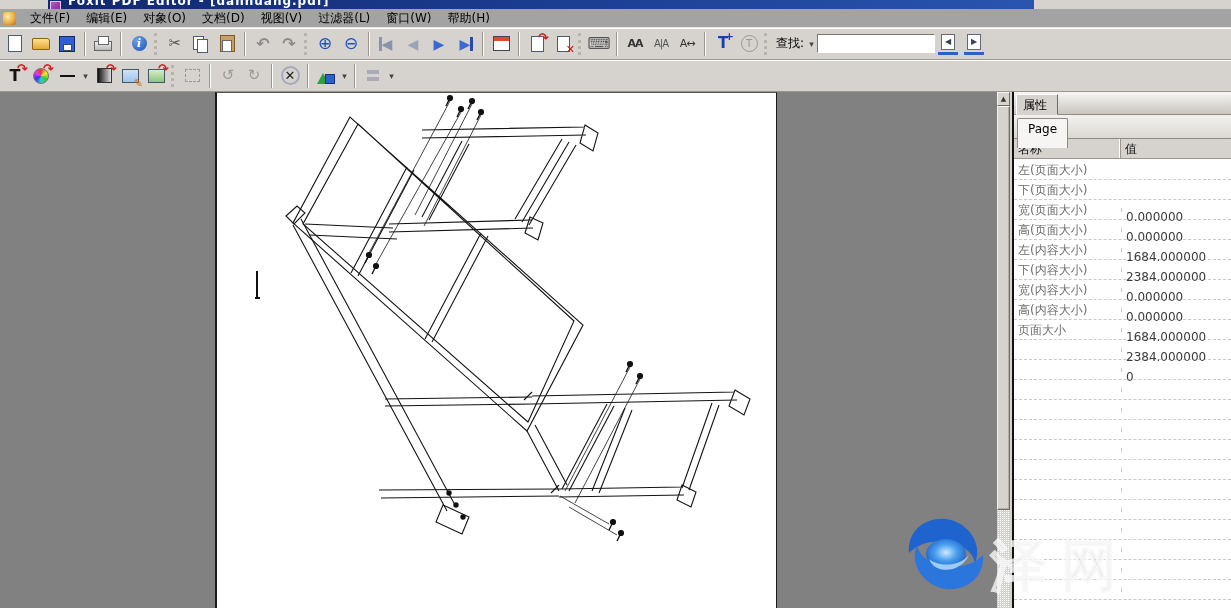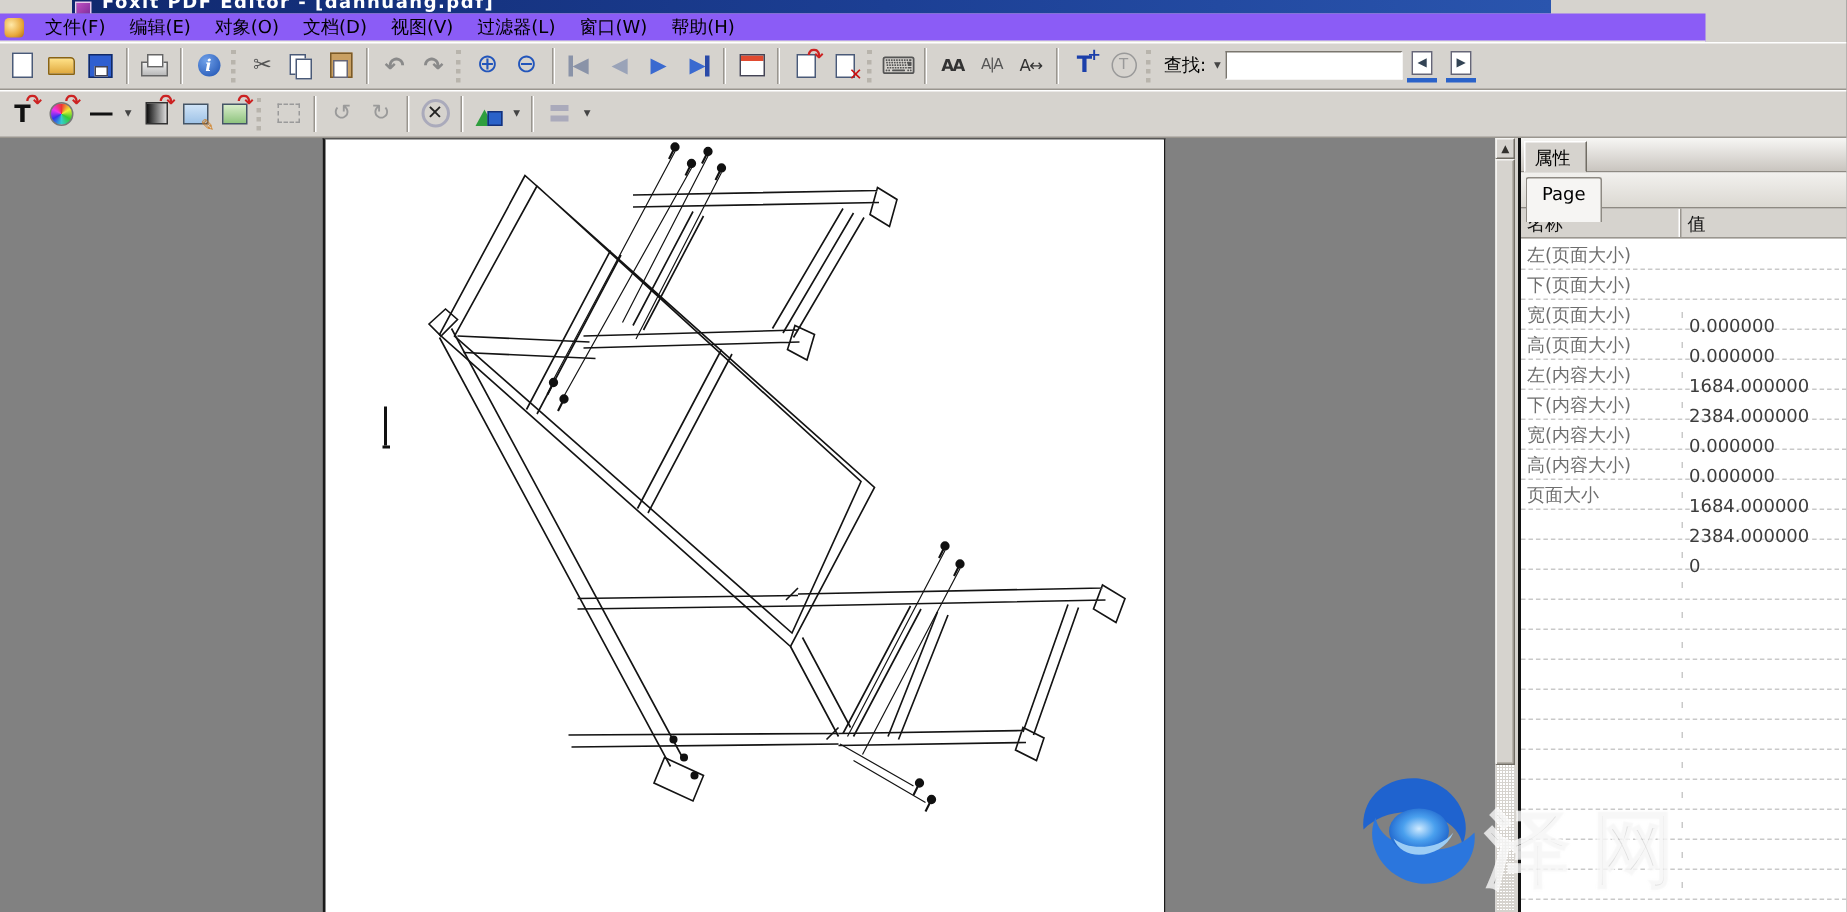--- a/index.html
+++ b/index.html
@@ -8,21 +8,21 @@
 
   
   .titlebar { position:absolute; left:0; top:0; width:986px; height:9px;
     background:linear-gradient(90deg,#10286e 0%,#1c3f94 55%,#2a55ae 100%); overflow:hidden;margin-left:48px; }
   .titlebar .appicon { position:absolute; left:2px; top:1px; width:11px; height:11px;
     background:linear-gradient(135deg,#c050c0,#7a2a9a); border:1px solid #e8c8ec; }
   .titlebar .title-text { position:absolute; left:20px; top:-6px; color:#fff; font-weight:bold;
     font-size:12px; letter-spacing:1px; white-space:nowrap; }
 
   
-  .menubar { position:absolute; left:0; top:9px; width:1137px; height:19px; background:#8b5cf6;
+  .menubar { position:absolute; left:0; top:9px; width:1231px; height:19px; background:#a3a3a3;
     display:flex; align-items:center; border-bottom:1px solid #e9e7e2; }
   .doc-icon { width:13px; height:13px; margin:0 6px 0 3px;
     background:radial-gradient(circle at 35% 35%, #ffe9a8, #e8a93c 60%, #b06a14); border-radius:3px; }
   .menu-item { padding:2px 8px; color:#000; white-space:nowrap; cursor:default; }
 
   
   .toolbar { position:absolute; left:0; width:1231px; height:32px; background:#d6d3ce;
     display:flex; align-items:center; border-bottom:1px solid #9a968f; box-shadow:0 1px 0 #ffffff inset; padding-left:2px; }
   .tb1 { top:28px; } .tb2 { top:60px; }
   .grip { width:6px; height:22px; margin:0 2px; border-left:3px dotted #b8b4ac; }

